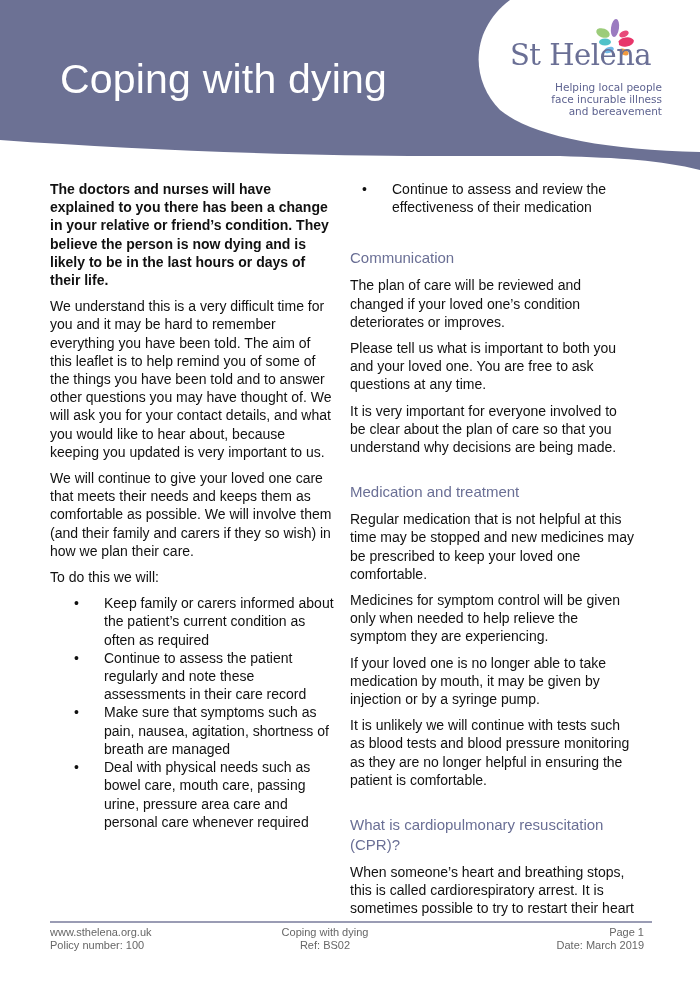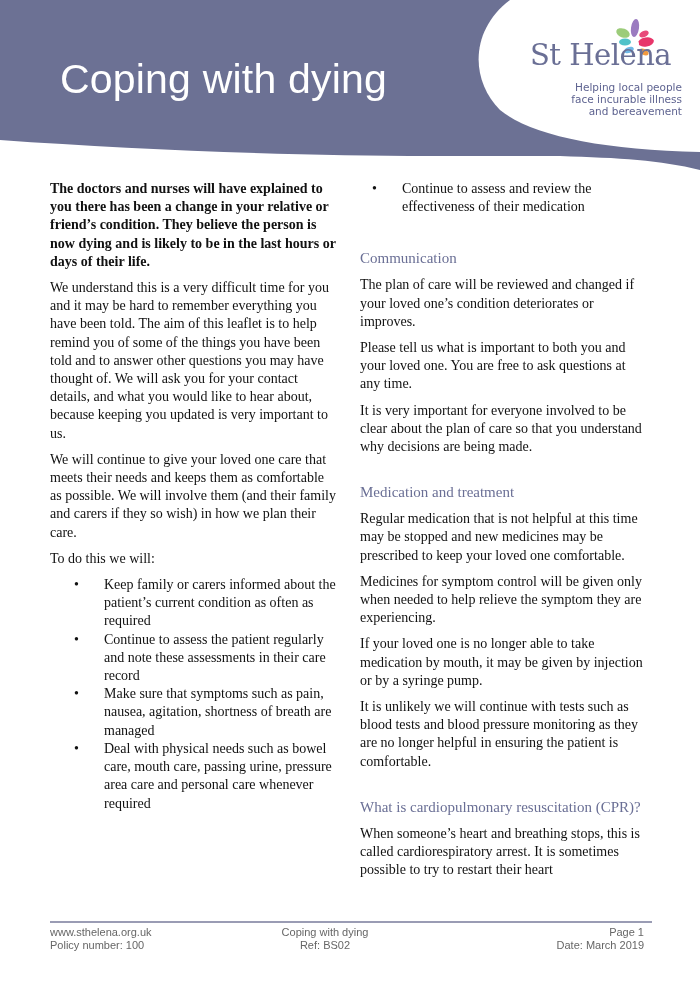--- a/index.html
+++ b/index.html
@@ -1,30 +1,30 @@
 <!DOCTYPE html>
 <html><head>
 <meta charset="utf-8">
 <style>
   html, body { margin: 0; padding: 0; background: #ffffff; }
   body { width: 700px; height: 990px; position: relative; overflow: hidden;
          font-family: "Liberation Sans", sans-serif; color: #111; }
   .header-bg { position: absolute; left: 0; top: 0; width: 700px; height: 170px; }
   .title { position: absolute; left: 60px; top: 56px; font-size: 41px; color: #ffffff;
            font-family: "Liberation Sans", sans-serif; letter-spacing: 0.2px; }
-  .logo { position: absolute; left: 528px; top: 18px; width: 160px; height: 100px; }
+  .logo { position: absolute; left: 508px; top: 18px; width: 160px; height: 100px; }
   .logo-name { position: absolute; left: 2px; top: 20px; font-family: "DejaVu Serif", serif;
                font-size: 29px; color: #6a6f95; letter-spacing: -0.5px; }
   .logo-tag { position: absolute; right: 6px; top: 63px; text-align: right; font-size: 10.5px;
               line-height: 12px; color: #5e6390; font-family: "DejaVu Sans", sans-serif; }
   .flower { position: absolute; left: 72px; top: -2px; width: 56px; height: 46px; }
 
-  .col { position: absolute; top: 180px; width: 286px; font-size: 14px; line-height: 18.2px; font-family: Liberation Serif, serif; }
+  .col { position: absolute; top: 180px; width: 286px; font-size: 14px; line-height: 18.2px; }
   .col-left { left: 50px; }
-  .col-right { left: 360px; }
+  .col-right { left: 350px; }
   p { margin: 0 0 8px 0; }
   .lead { font-weight: bold; }
   h2 { font-weight: normal; color: #6a6f95; font-size: 15px; margin: 26px 0 8px 0; line-height: 20px; }
   ul { list-style: none; margin: 0; padding: 0; }
   li { position: relative; padding-left: 30px; margin-left: 24px; margin-bottom: 0; }
   li::before { content: "\2022"; position: absolute; left: 0; top: 0; }
   .right-bullets li { margin-left: 12px; padding-left: 30px; }
 
   .footer-line { position: absolute; left: 50px; top: 921px; width: 602px; height: 2px; background: #9a9cb4; }
   .footer { position: absolute; top: 926px; font-size: 11px; line-height: 13px; color: #666; }

